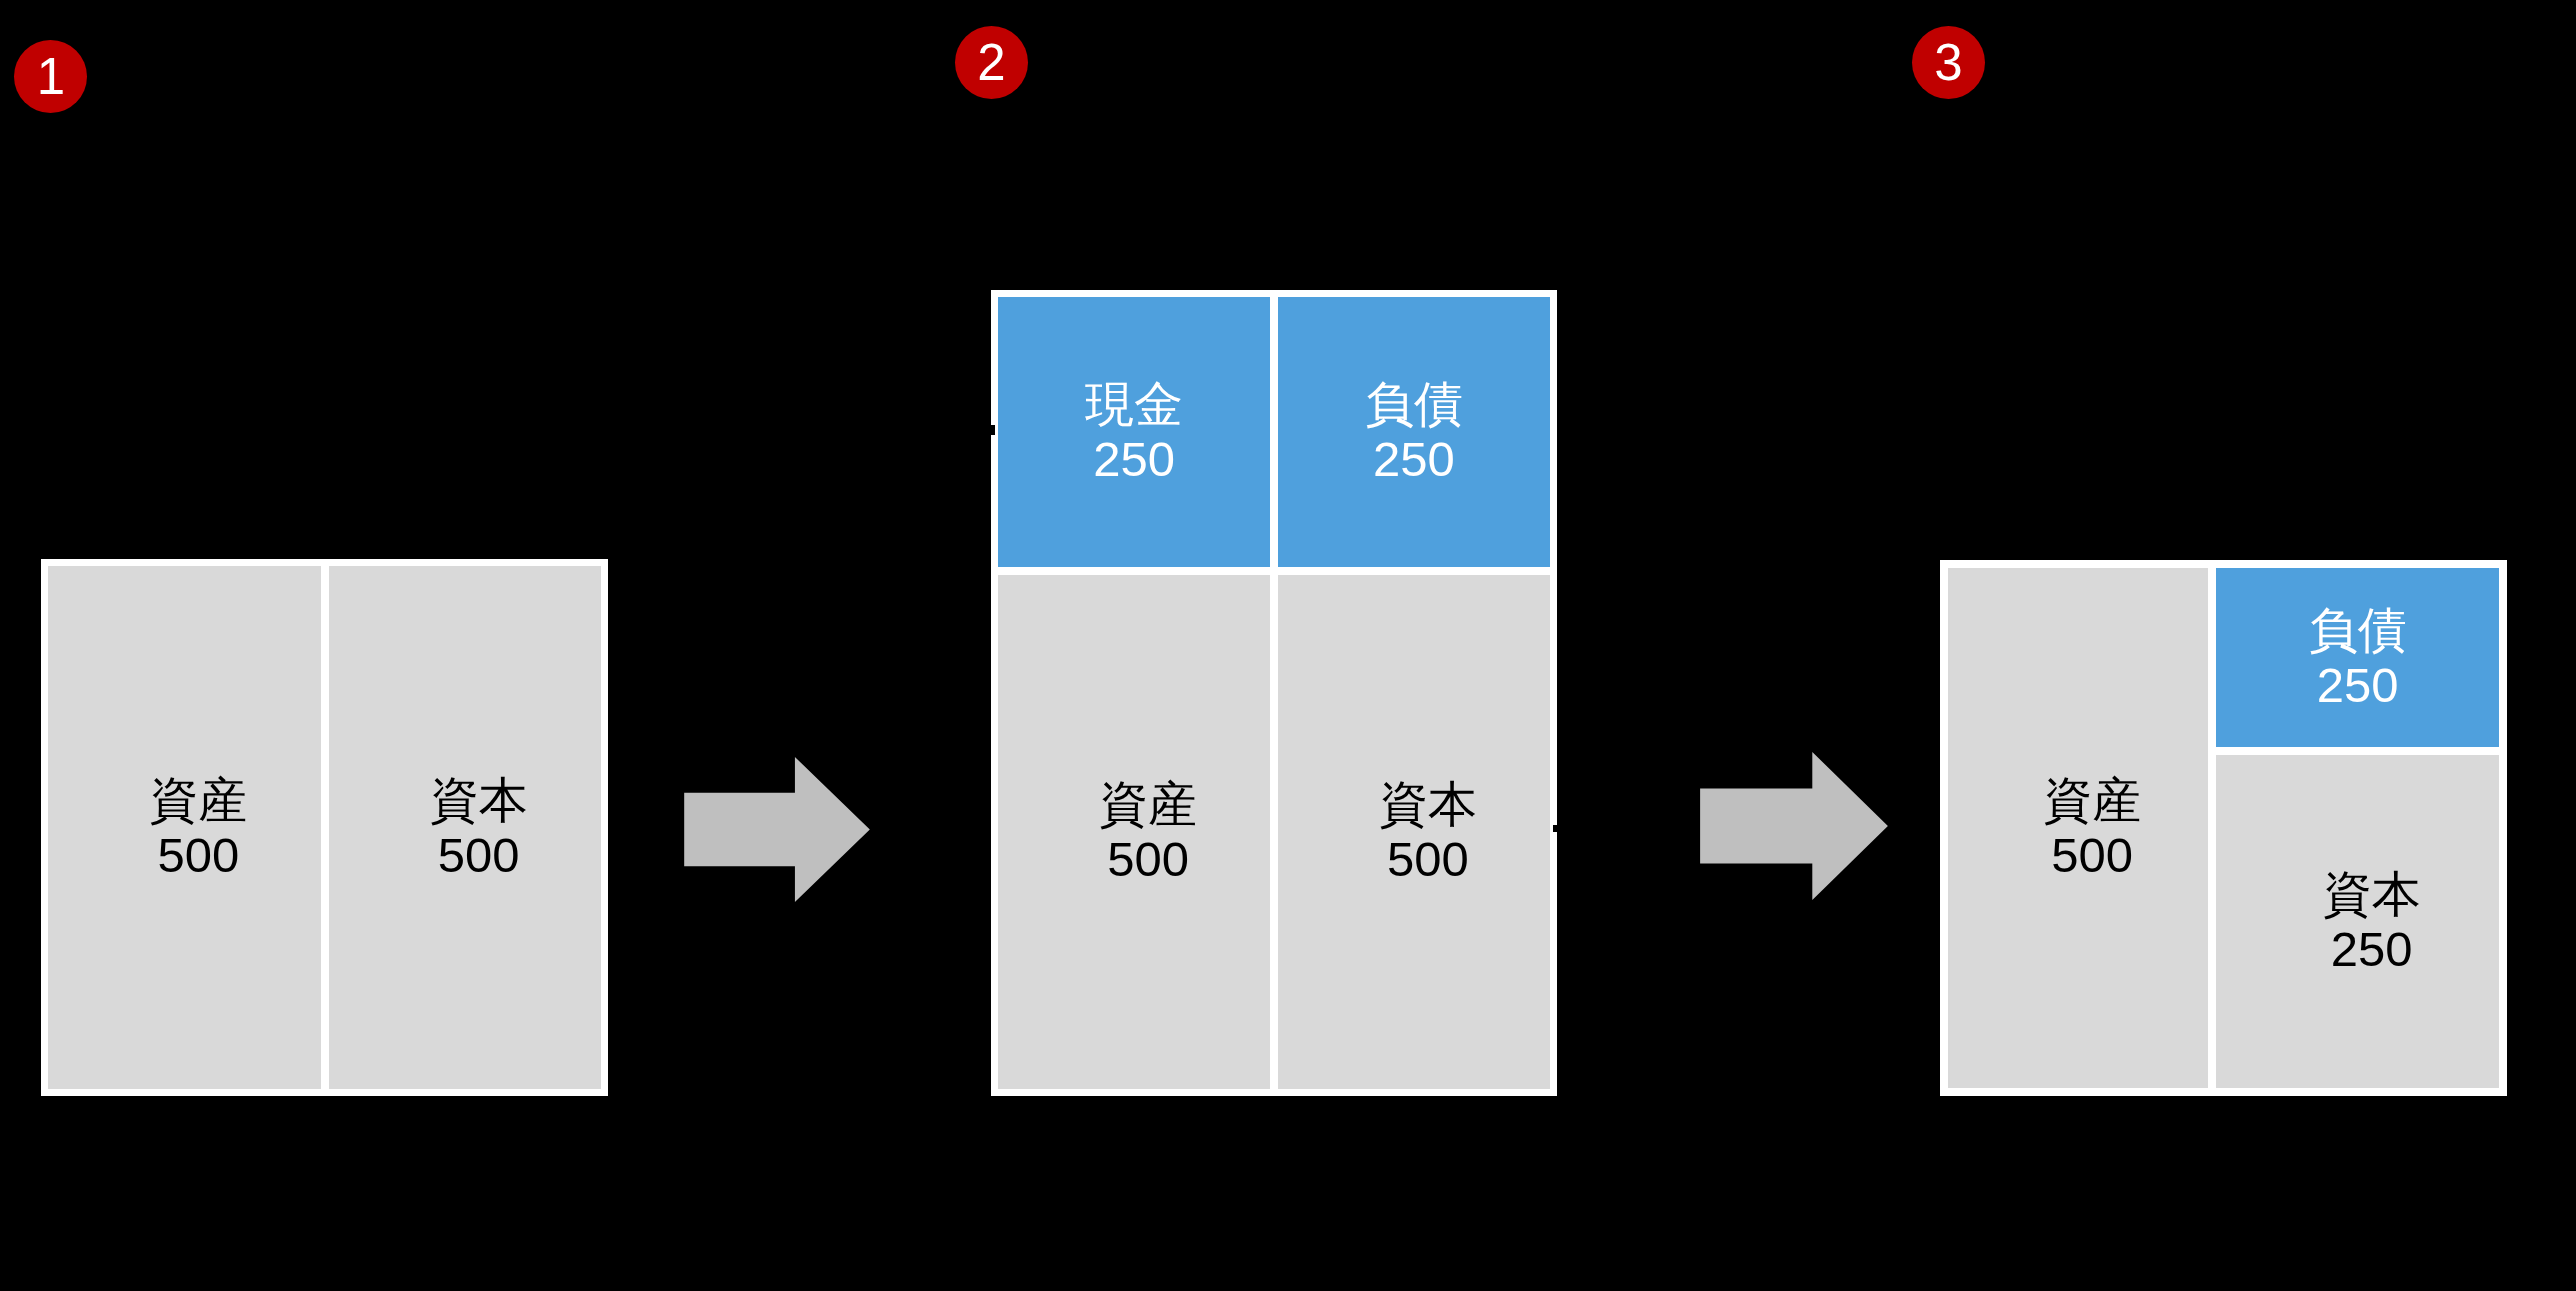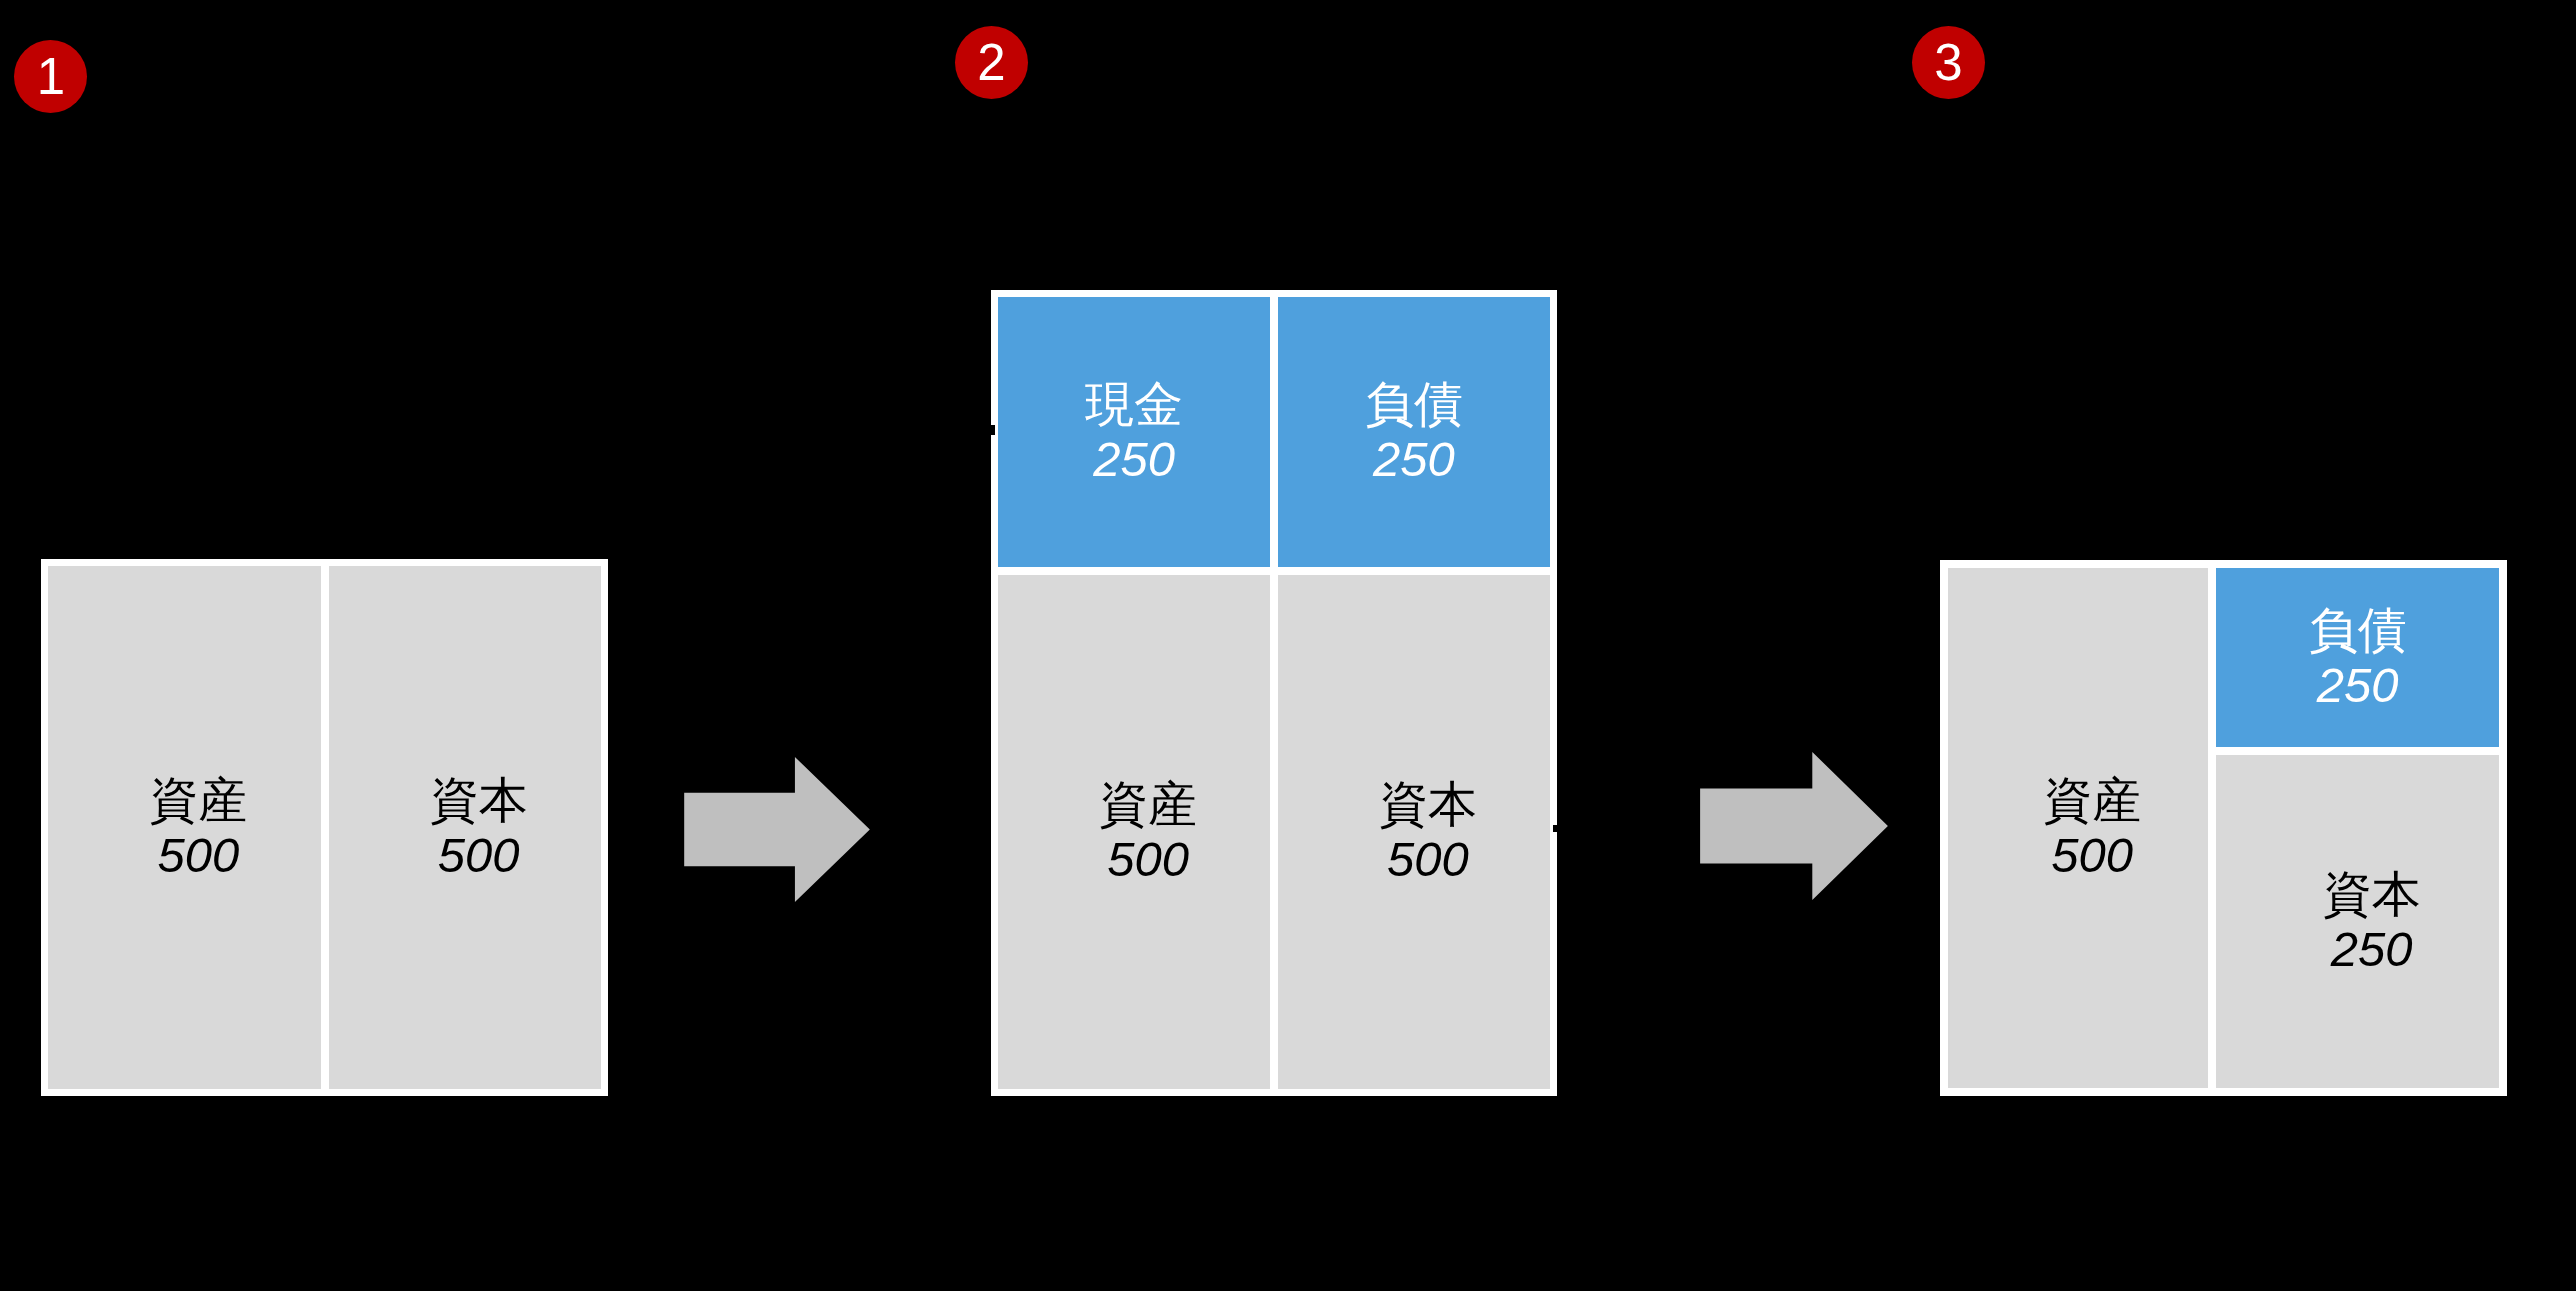--- a/index.html
+++ b/index.html
@@ -61,21 +61,21 @@
     box-sizing: border-box;
     display: flex;
     flex-direction: column;
     align-items: center;
     justify-content: center;
     text-align: center;
     line-height: 1.12;
     overflow: hidden;
   }
   .cell .label  { display: block; }
-  .cell .amount { display: block; font-style: italic; }
+  .cell .amount { display: block; }
 
   .cell-gray {
     background: #D9D9D9;
     color: #000000;
     padding-left: 28px;
   }
   .cell-blue {
     background: #4FA0DD;
     color: #FFFFFF;
   }

